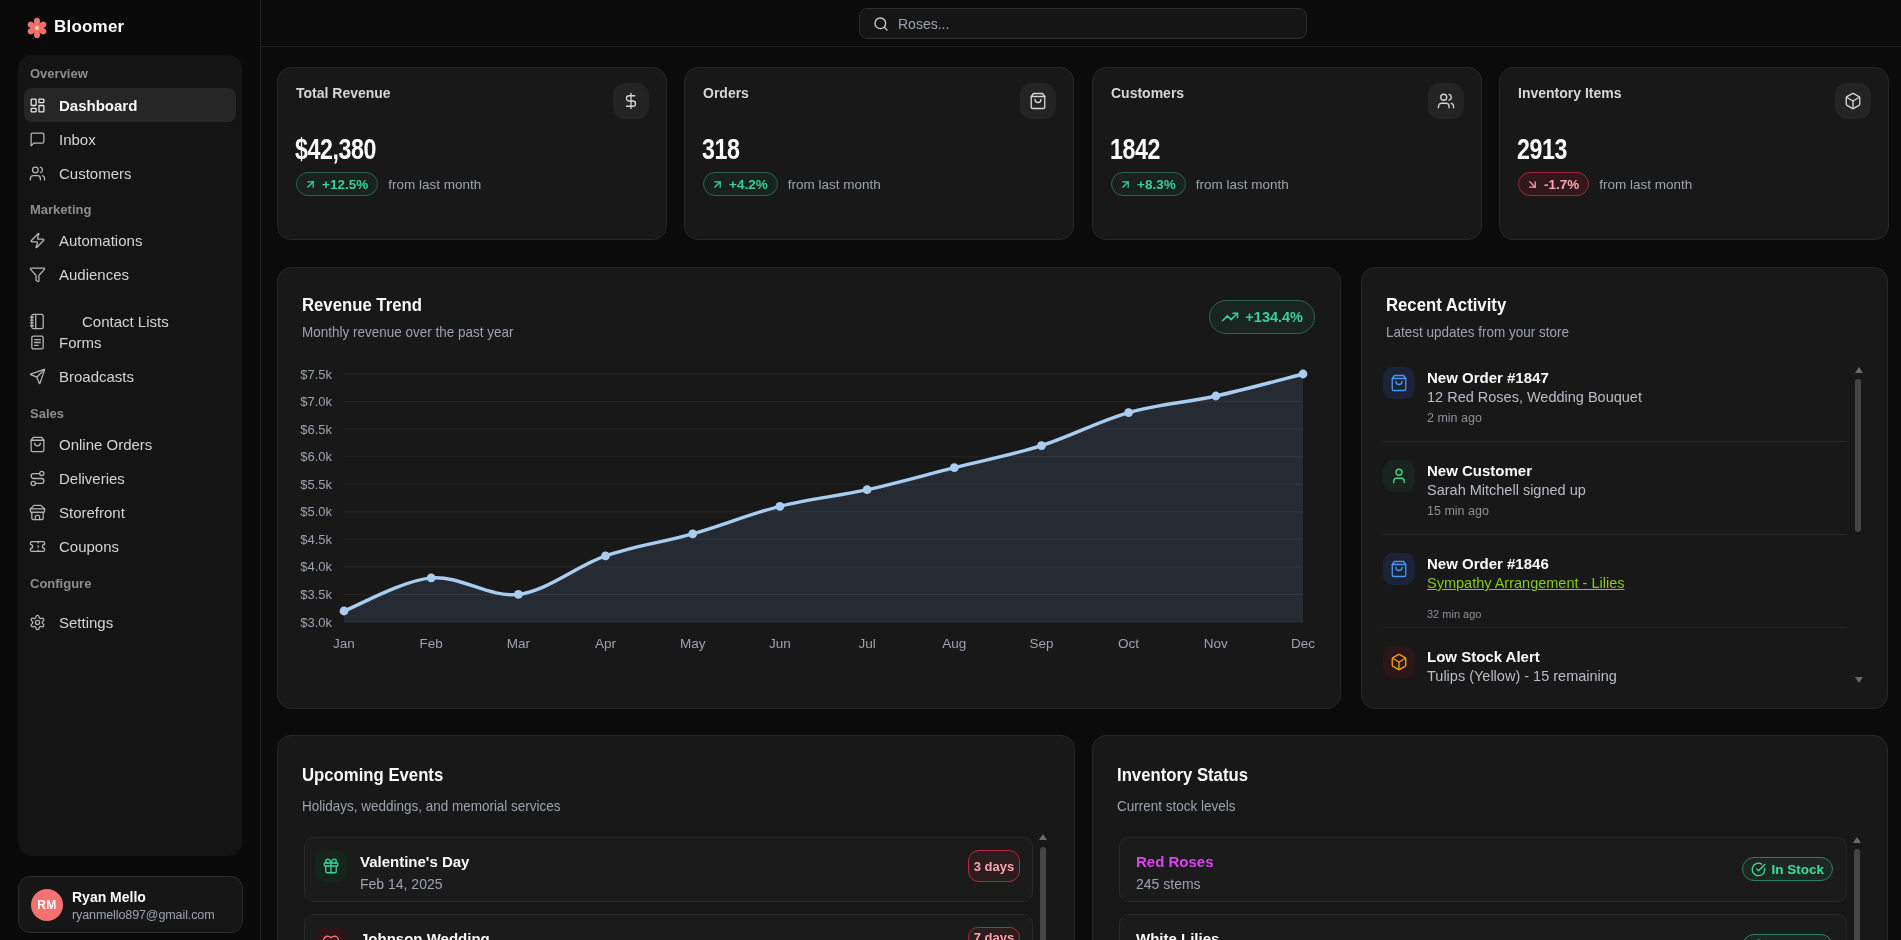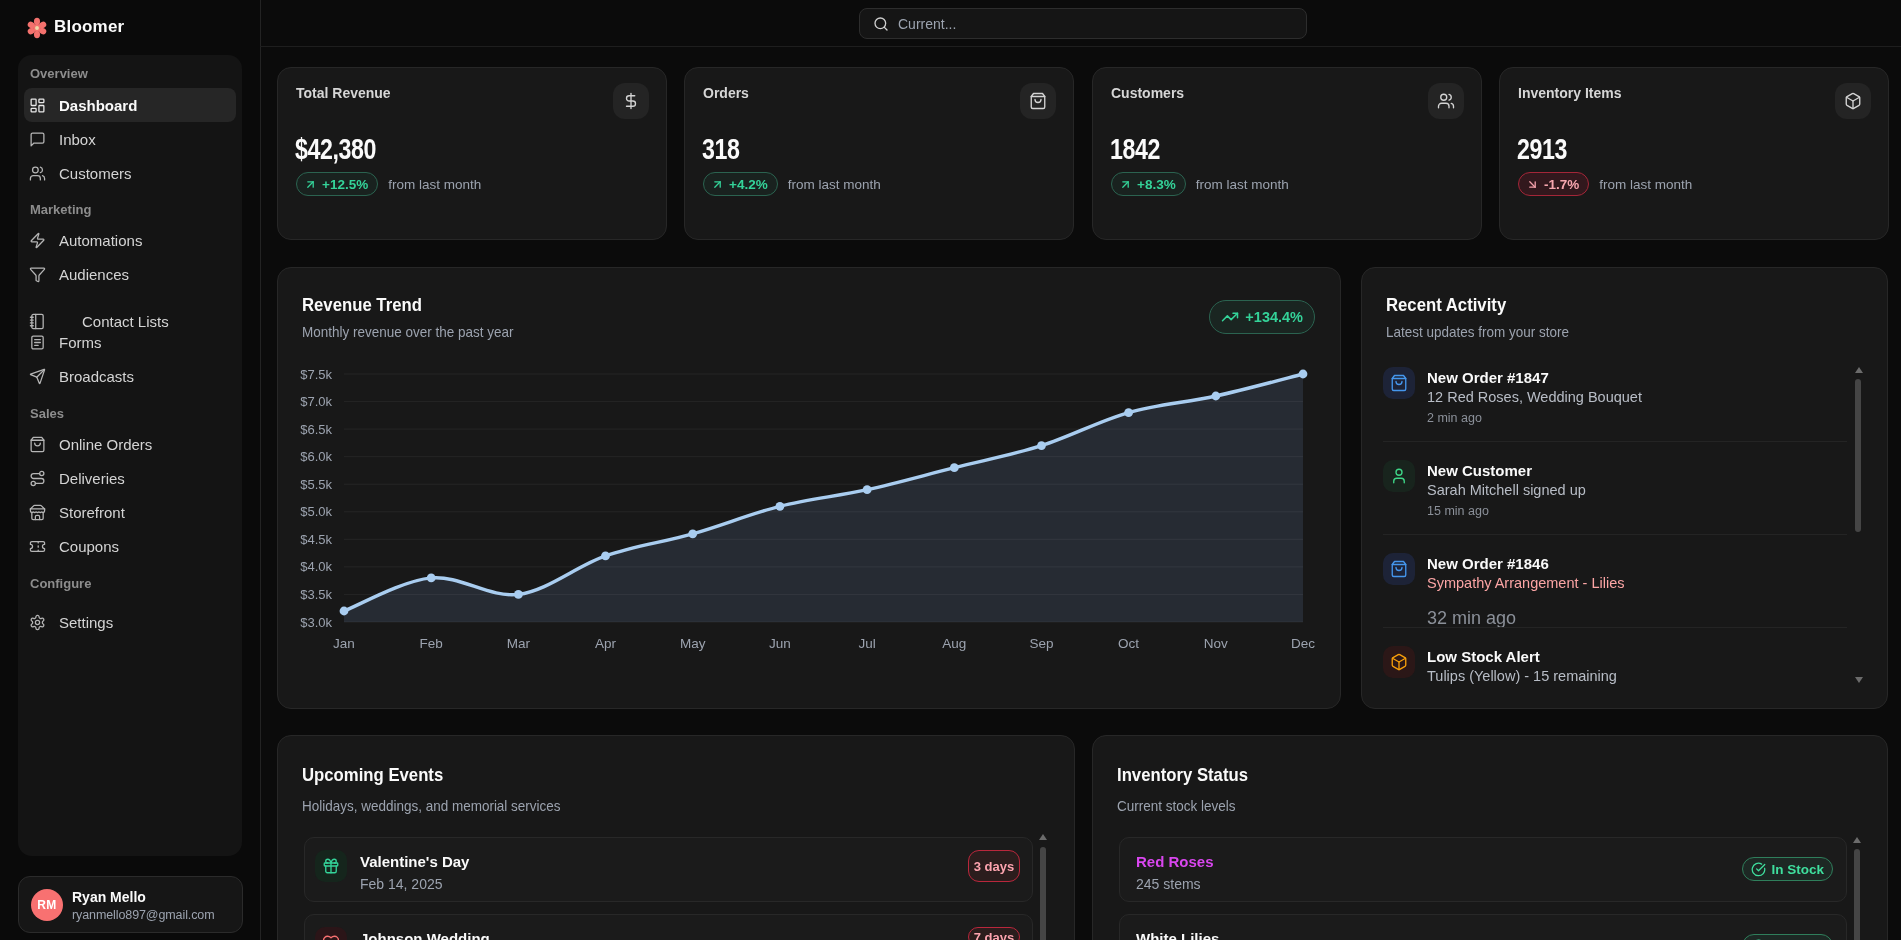--- a/index.html
+++ b/index.html
@@ -192,21 +192,21 @@
     </div>
 </div>
 <div id="main">
   <div id="vdiv"></div>
   <div id="topbar">
     <div id="search">
       <svg class="ic" width="16" height="16" viewBox="0 0 24 24" fill="none" stroke="#cfcfcf" stroke-width="2" stroke-linecap="round" stroke-linejoin="round">
           <circle cx="11" cy="11" r="8"></circle>
           <path d="m21 21-4.3-4.3"></path>
         </svg>
-      <span>Current...</span>
+      <span>Roses...</span>
     </div>
   </div>
   <div class="card stat" style="left:17px; top:67px; width:390px; height:173px;">
     <div class="t">Total Revenue</div>
     <div class="chip">
         <svg class="ic" width="18" height="18" viewBox="0 0 24 24" fill="none" stroke="#d4d4d4" stroke-width="1.8" stroke-linecap="round" stroke-linejoin="round">
           <line x1="12" x2="12" y1="2" y2="22"></line>
           <path d="M17 5H9.5a3.5 3.5 0 0 0 0 7h5a3.5 3.5 0 0 1 0 7H6"></path>
         </svg>
       </div>
@@ -359,22 +359,22 @@
     </div>
     <div class="aitem">
       <div class="chip2 abs" style="left:21px; top:285px; background:#1d2337;">
           <svg class="ic" width="18" height="18" viewBox="0 0 24 24" fill="none" stroke="#4596ec" stroke-width="1.8" stroke-linecap="round" stroke-linejoin="round">
             <path d="M6 2 3 6v14a2 2 0 0 0 2 2h14a2 2 0 0 0 2-2V6l-3-4Z"></path>
             <path d="M3 6h18"></path>
             <path d="M16 10a4 4 0 0 1-8 0"></path>
           </svg>
         </div>
       <div class="abs" style="left:65px; top:287px; color:#fafafa; font-size:15px; font-weight:700;">New Order #1846</div>
-      <div class="abs" style="left:65px; top:307px; color:#fca5a5; font-size:14.5px;">Sympathy Arrangement - Lilies</div>
-      <div class="abs" style="left:65px; top:340px; color:#8b9099; font-size:18px;">32 min ago</div>
+      <div class="abs" style="left:65px; top:307px; color:#84cc16; font-size:14.5px;text-decoration:underline;">Sympathy Arrangement - Lilies</div>
+      <div class="abs" style="left:65px; top:340px; color:#8b9099; font-size:11px;">32 min ago</div>
     </div>
     <div class="aitem">
       <div class="chip2 abs" style="left:21px; top:378px; background:#2b1717;">
           <svg class="ic" width="18" height="18" viewBox="0 0 24 24" fill="none" stroke="#f59e0b" stroke-width="1.8" stroke-linecap="round" stroke-linejoin="round">
             <path d="M11 21.73a2 2 0 0 0 2 0l7-4A2 2 0 0 0 21 16V8a2 2 0 0 0-1-1.73l-7-4a2 2 0 0 0-2 0l-7 4A2 2 0 0 0 3 8v8a2 2 0 0 0 1 1.73z"></path>
             <path d="M12 22V12"></path>
             <path d="m3.3 7 8.7 5 8.7-5"></path>
           </svg>
         </div>
       <div class="abs" style="left:65px; top:380px; color:#fafafa; font-size:15px; font-weight:700;">Low Stock Alert</div>

